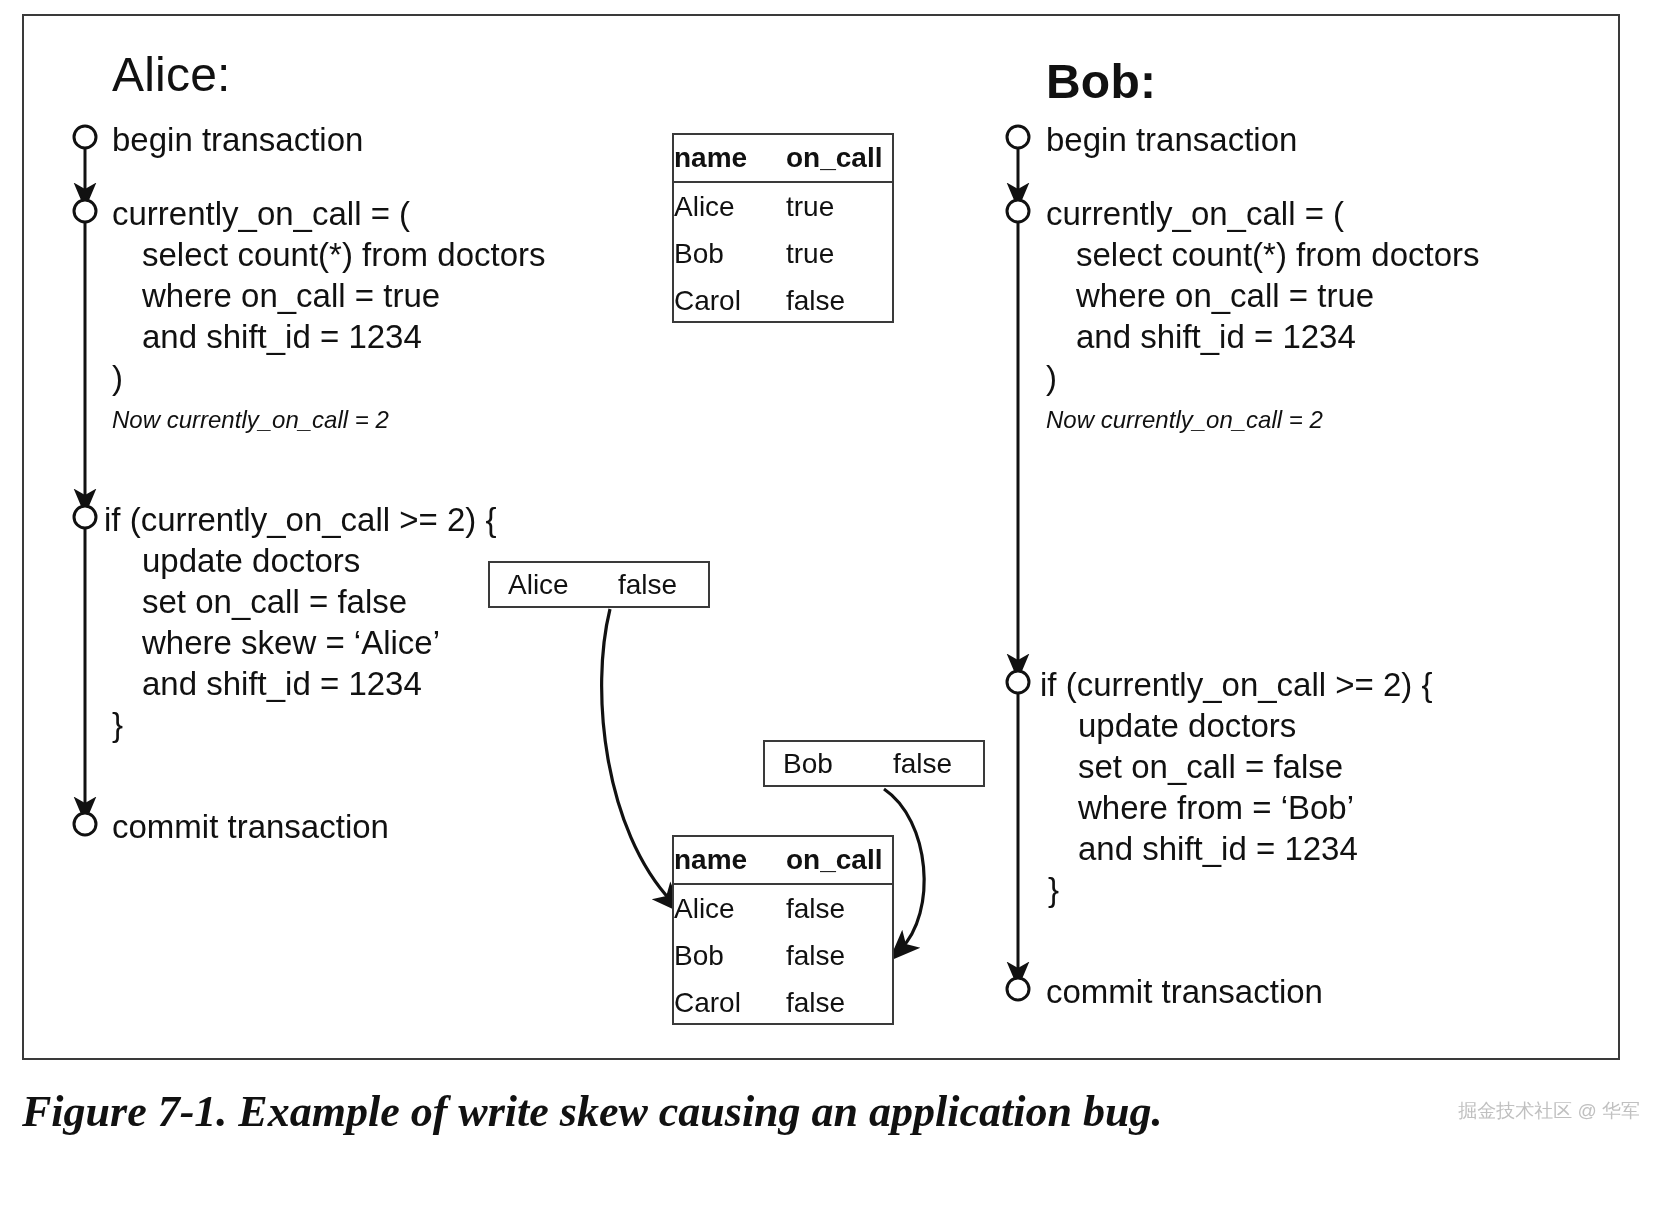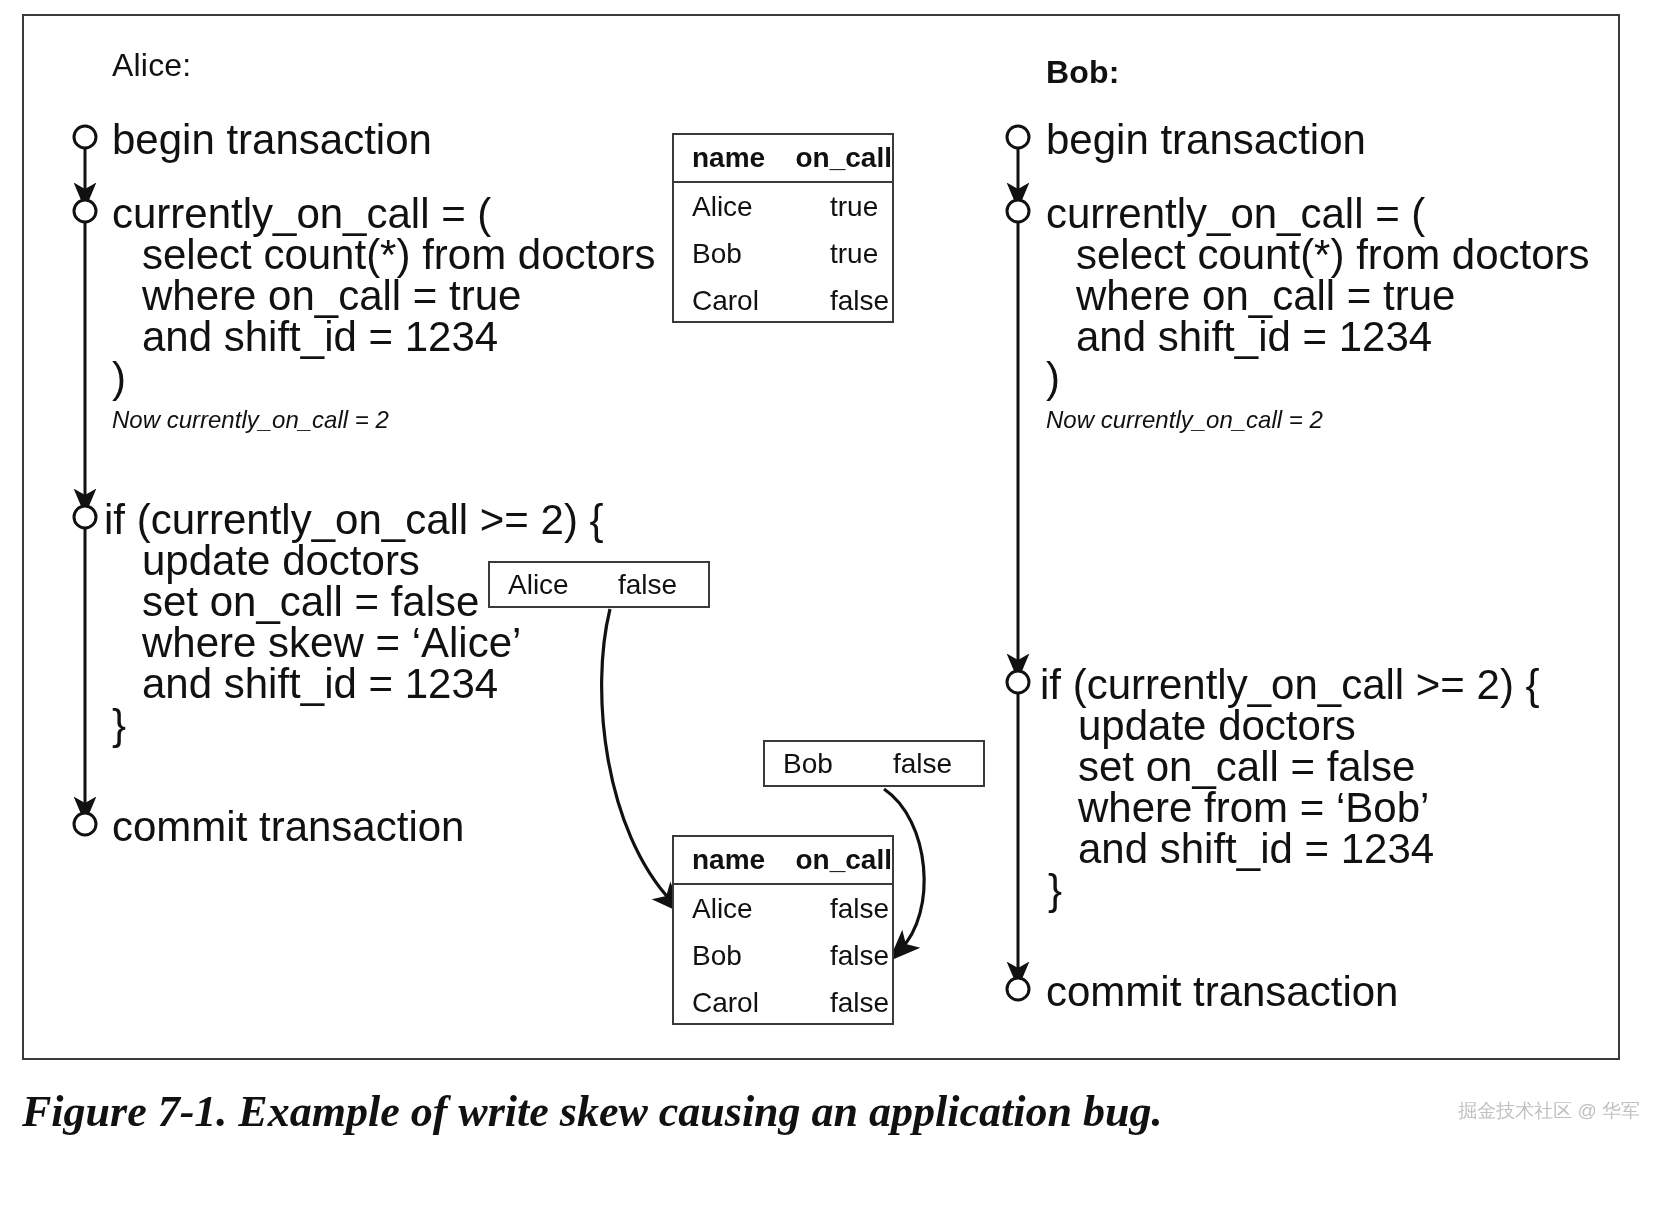--- a/index.html
+++ b/index.html
@@ -33,33 +33,33 @@
     position: absolute;
     left: 0; top: 0;
     width: 1662px;
     height: 1226px;
     pointer-events: none;
   }
 
   
   .actor-title {
     position: absolute;
-    font-size: 32px;
+    font-size: 48px;
     font-weight: 400;
     letter-spacing: 0.2px;
     color: #111;
     white-space: nowrap;
   }
   #alice-title { left: 112px; top: 47px; }
   #bob-title   { left: 1046px; top: 54px; font-weight: bold; }
 
   
   .stmt {
     position: absolute;
-    font-size: 42px;
+    font-size: 33px;
     line-height: 41px;
     white-space: pre;
     color: #111;
   }
   .stmt b { font-weight: 400; }
   .note {
     position: absolute;
     font-size: 24px;
     font-style: italic;
     line-height: 30px;
@@ -95,28 +95,27 @@
     height: 46px;
     align-items: center;
   }
   .db-table .trow {
     display: flex;
     height: 47px;
     align-items: center;
   }
   .db-table .cell-name {
     width: 112px;
-    padding-left: 18px;
+    padding-left: 0;
     font-size: 28px;
     white-space: nowrap;
   }
   .db-table .cell-val {
     font-size: 28px;
     white-space: nowrap;
-    margin-left: 26px;
   }
   .db-table .thead-row .cell-name,
   .db-table .thead-row .cell-val {
     font-weight: 700;
   }
 
   #table-before { left: 672px; top: 133px; width: 222px; height: 190px; }
   #table-after  { left: 672px; top: 835px; width: 222px; height: 190px; }
 
   

